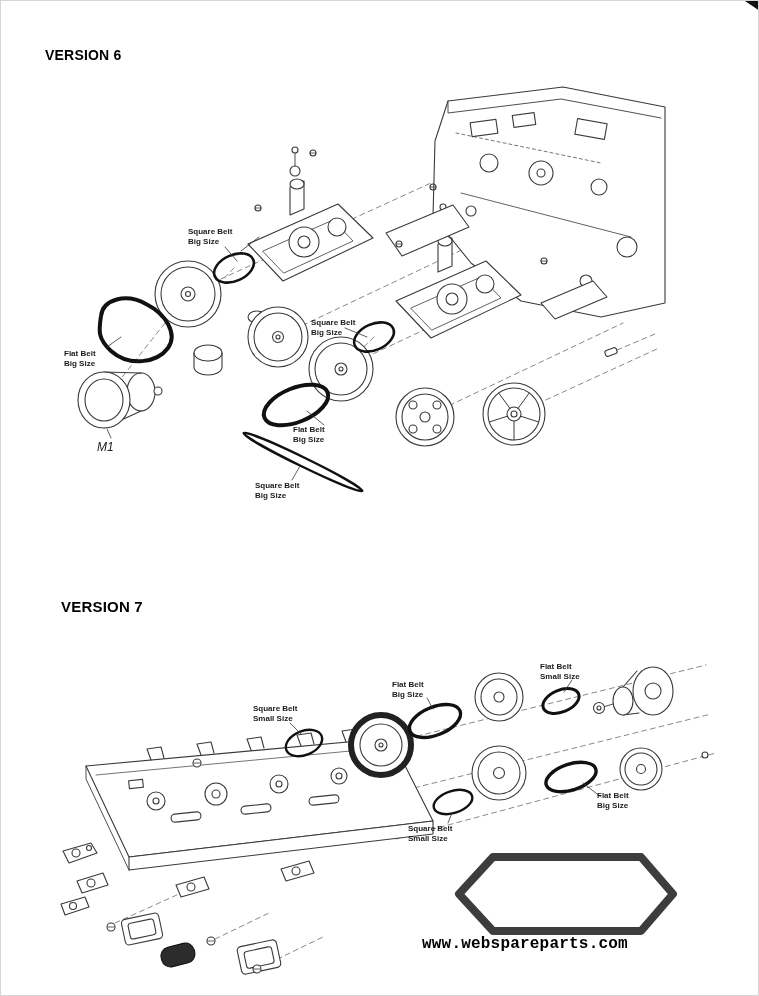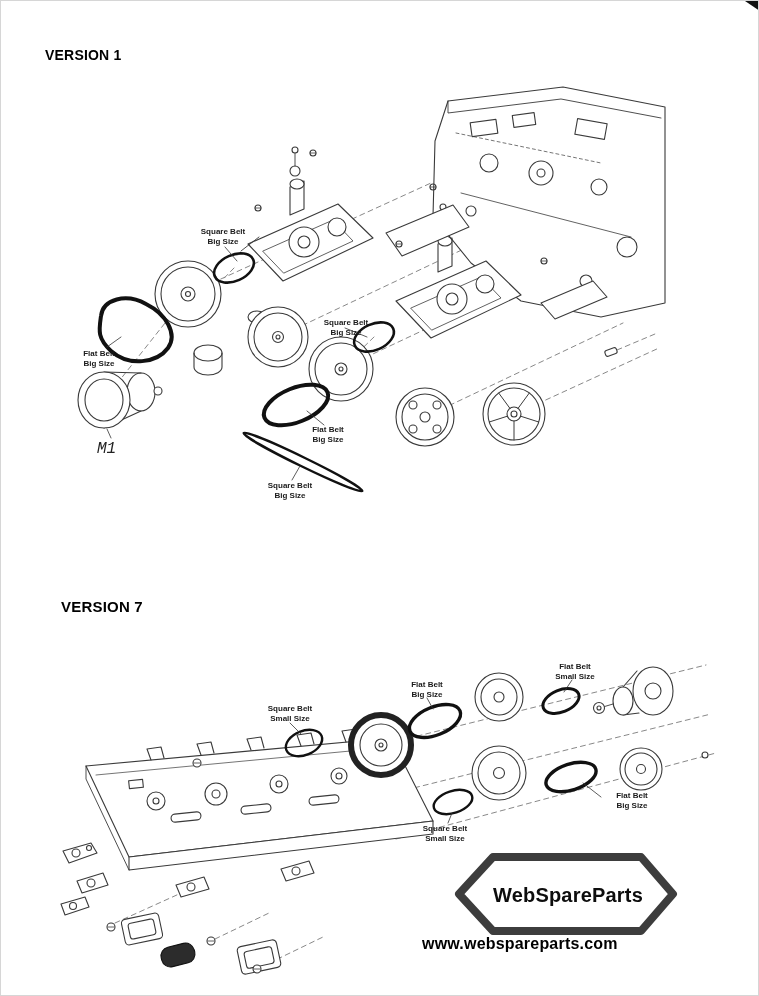--- a/index.html
+++ b/index.html
@@ -13,33 +13,33 @@
   .heading { position:absolute; font-weight:bold; color:#000; letter-spacing:.2px; }
   .v1-heading { left:44px; top:46px; font-size:14px; }
   .v2-heading { left:60px; top:597px; font-size:15px; }
   .intro {
     position:absolute; left:44px; top:88px; width:280px;
     font-size:13px; font-weight:bold; line-height:1.42; color:#000;
     white-space:pre-line;
   }
   .part-label {
     position:absolute; font-size:8px; line-height:1.3; font-weight:bold;
-    color:#1a1a1a; text-align:center; white-space:pre-line;
+    color:#1a1a1a; text-align:left; white-space:pre-line;
   }
   .m1-label {
-    position:absolute; left:96px; top:439px; font-size:16px;
-    font-style:italic; font-family:Liberation Mono, monospace; color:#222;
+    position:absolute; left:96px; top:439px; font-size:12px;
+    font-style:italic; font-family:Liberation Sans, sans-serif; color:#222;
   }
   .logo-text {
     position:absolute; left:472px; top:883px; width:190px; text-align:center;
     font-size:20px; font-weight:bold; color:#0d0d0d; letter-spacing:.2px;
   }
   .website {
     position:absolute; left:421px; top:934px; width:260px;
-    font-size:16px; font-weight:bold; color:#000; letter-spacing:.2px;
+    font-size:16px; font-weight:bold; color:#000; letter-spacing:.2px;font-family:Liberation Mono, monospace;
   }
 </style>
 </head>
 <body>
 
 <div class="page">
 
   <svg class="diagram" width="759" height="996" viewBox="0 0 759 996" fill="none" stroke="#3a3a3a" stroke-width="1.1" stroke-linejoin="round" stroke-linecap="round">
 
     <path d="M744,0 L759,0 L759,10 Z" fill="#111" stroke="none"></path>
@@ -324,21 +324,21 @@
         <path d="M447,822 L451,812"></path>
         <path d="M600,796 L582,782"></path>
       </g>
     </g>
 
     <g>
       <path d="M458,893 L492,856 L640,856 L672,893 L640,930 L492,930 Z" stroke="#3d3d3d" stroke-width="8" fill="#fff"></path>
     </g>
   </svg>
 
-  <div class="heading v1-heading">VERSION 1</div>
+  <div class="heading v1-heading">VERSION 6</div>
   <div class="heading v2-heading">VERSION 7</div>
 
   <div class="part-label" style="left:187px; top:226px; width:70px;">Square Belt
 Big Size</div>
   <div class="part-label" style="left:63px; top:348px; width:70px;">Flat Belt
 Big Size</div>
   <div class="part-label" style="left:310px; top:317px; width:70px;">Square Belt
 Big Size</div>
   <div class="part-label" style="left:292px; top:424px; width:70px;">Flat Belt
 Big Size</div>
@@ -350,16 +350,15 @@
 Small Size</div>
   <div class="part-label" style="left:391px; top:679px; width:70px;">Flat Belt
 Big Size</div>
   <div class="part-label" style="left:539px; top:661px; width:70px;">Flat Belt
 Small Size</div>
   <div class="part-label" style="left:407px; top:823px; width:74px;">Square Belt
 Small Size</div>
   <div class="part-label" style="left:596px; top:790px; width:70px;">Flat Belt
 Big Size</div>
 
-  <div class="logo-text">WebSpareParts</div>
   <div class="website">www.webspareparts.com</div>
 
 </div>
 
 </body></html>

